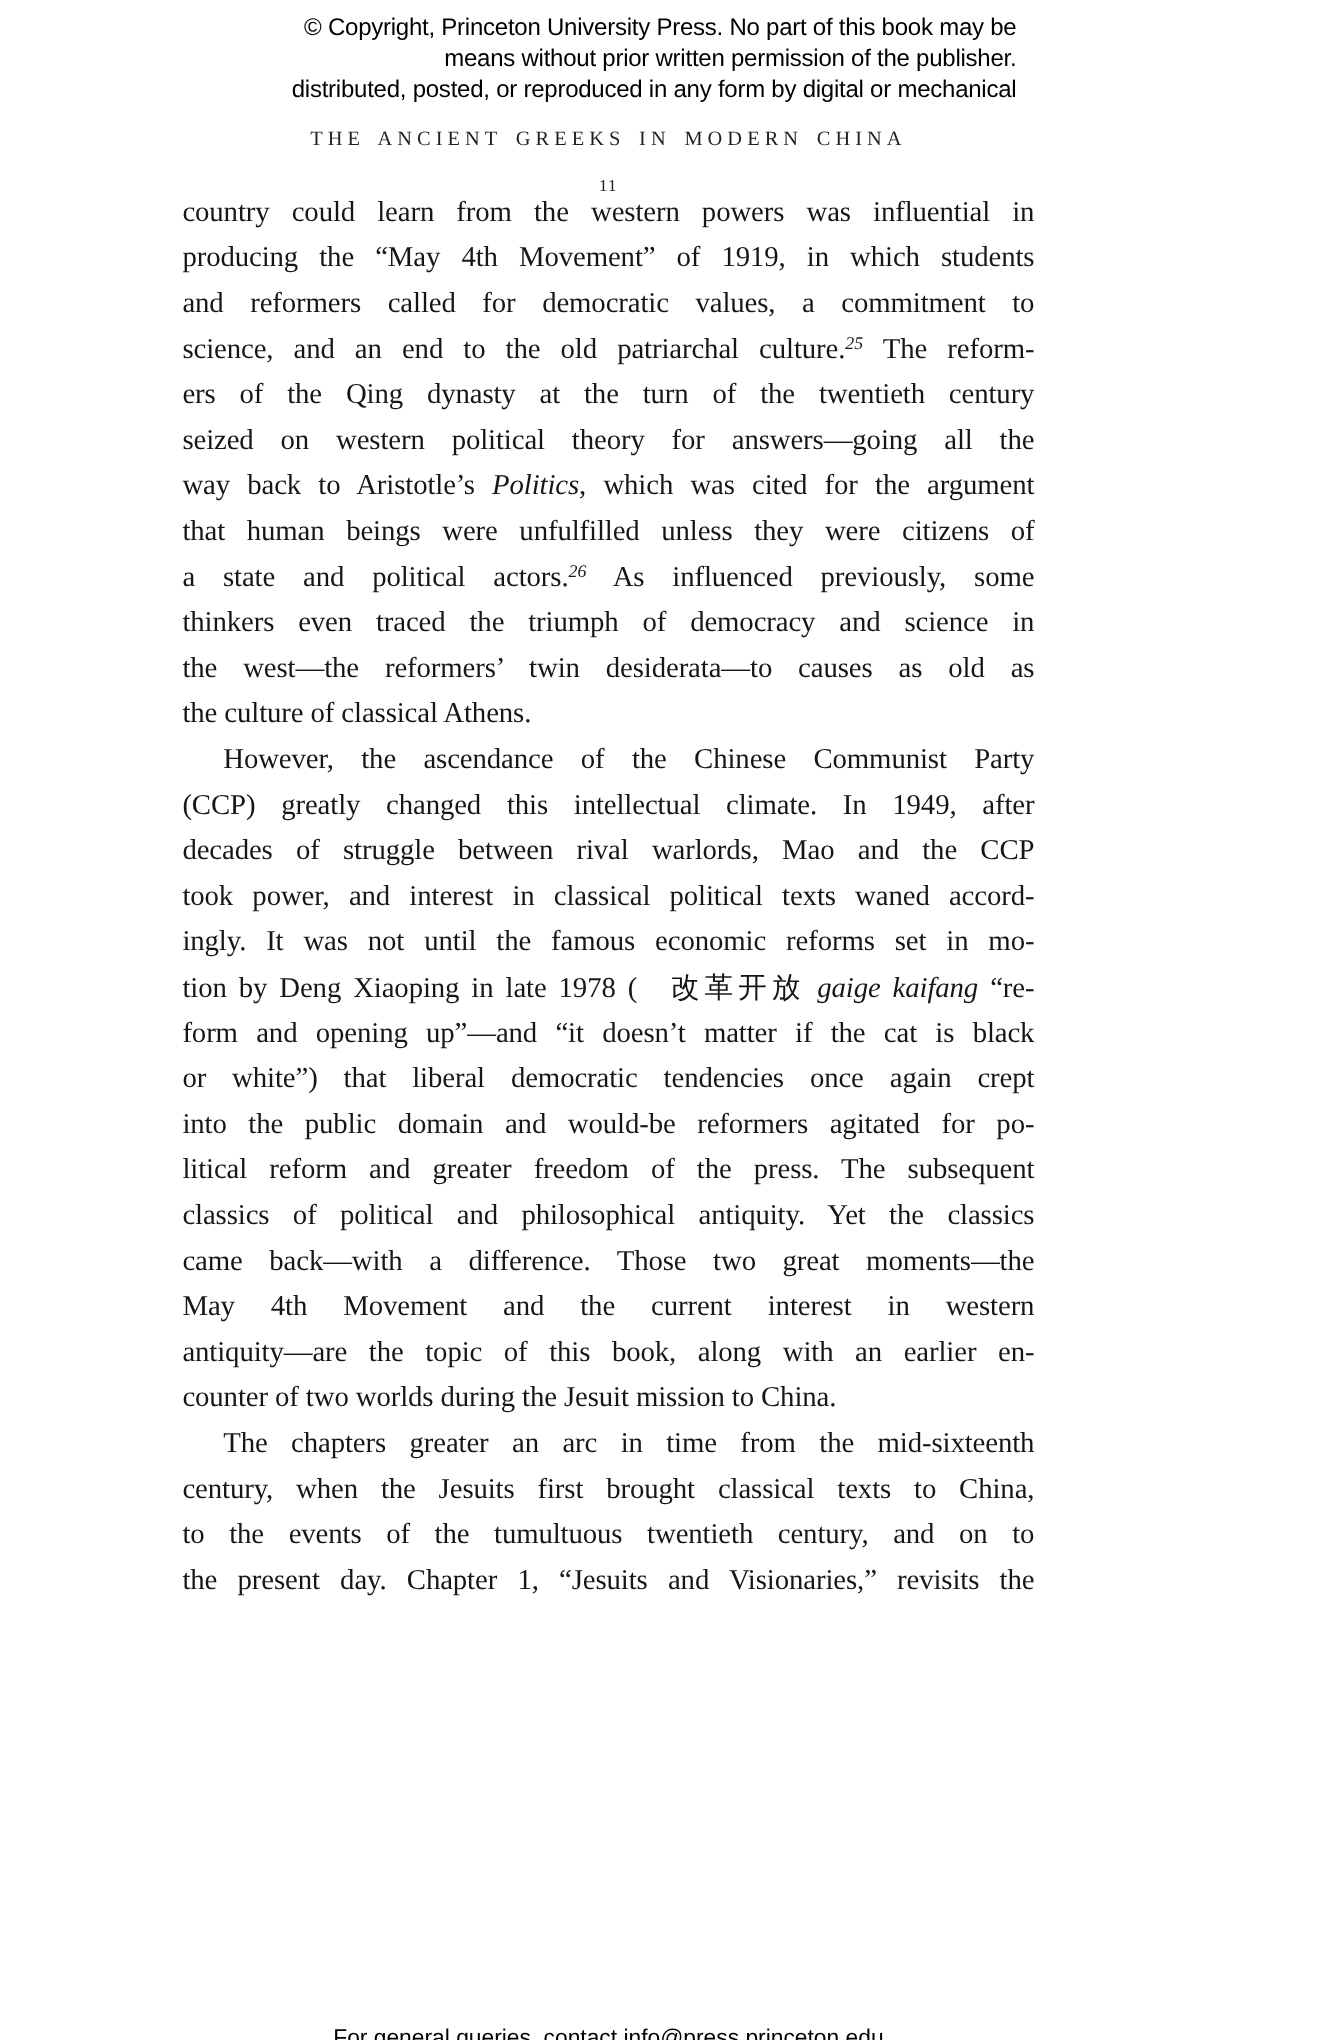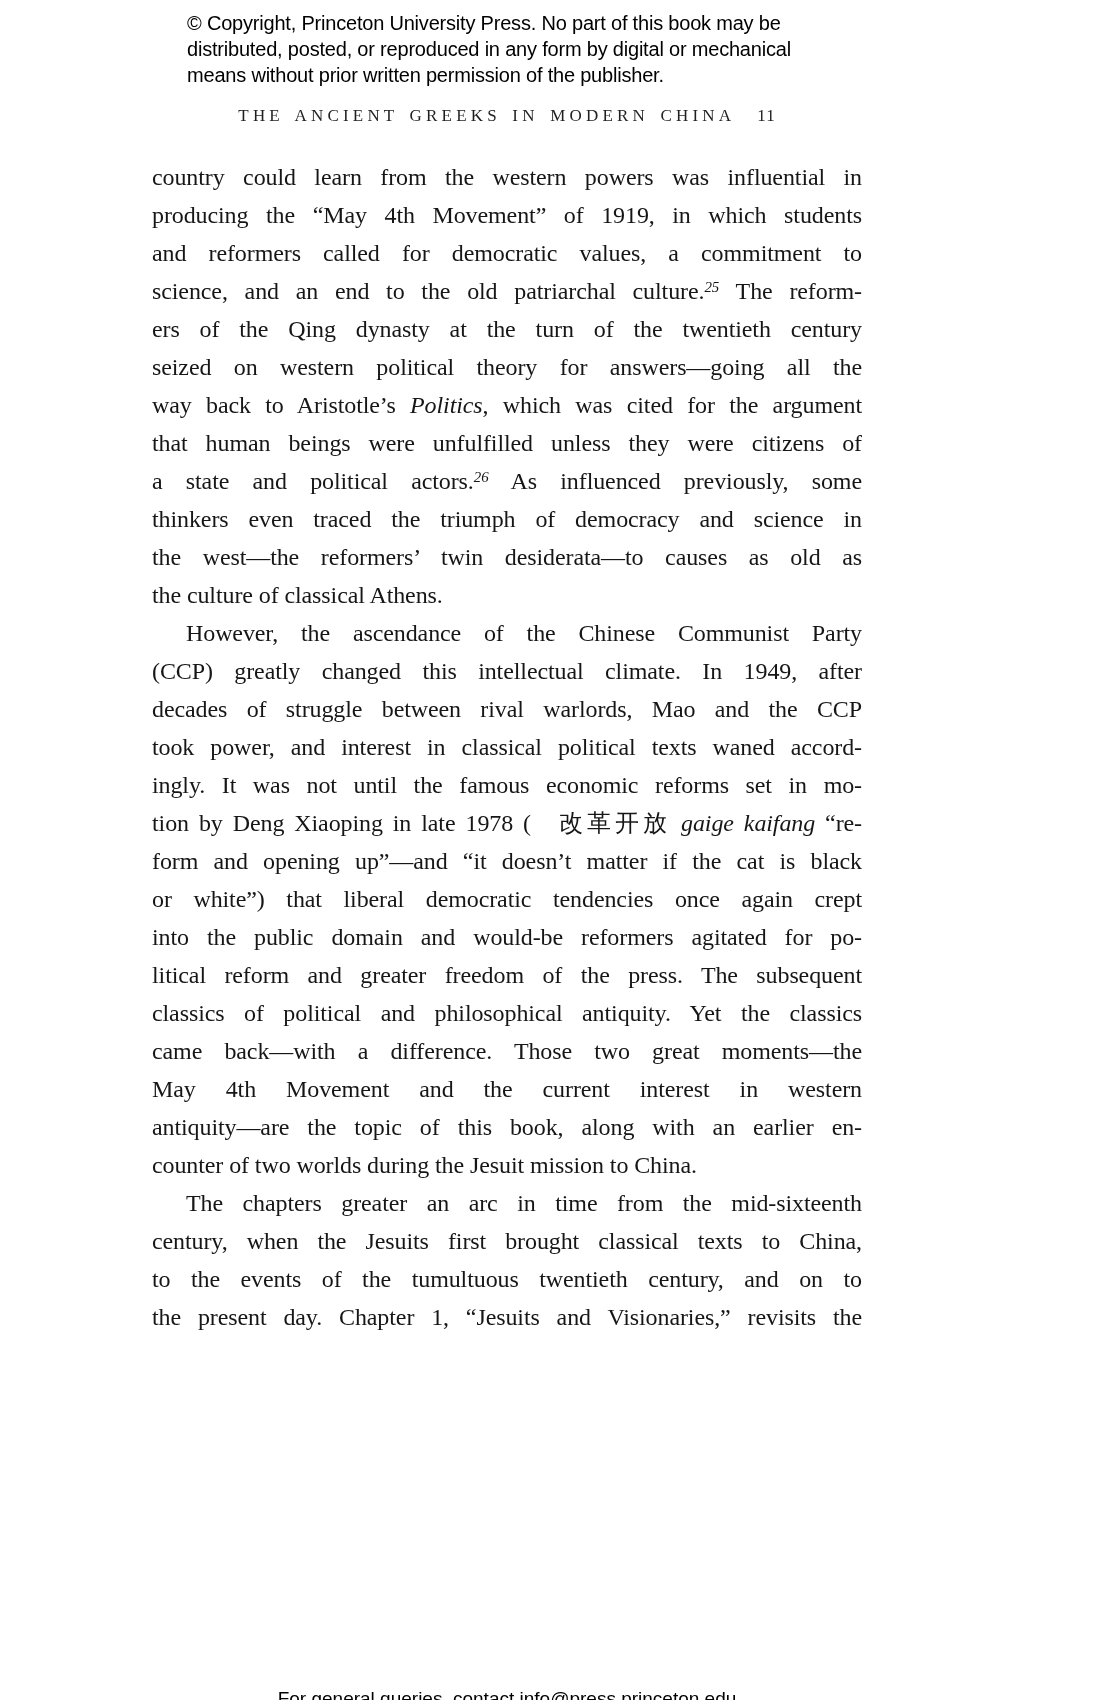--- a/index.html
+++ b/index.html
@@ -15,42 +15,43 @@
   .copyright {
     position: absolute;
     left: 187px;
     top: 10px;
     width: 660px;
     font-family: "Liberation Sans", sans-serif;
     font-size: 20px;
     line-height: 26px;
     letter-spacing: -0.2px;
     color: #000000;
-    text-align: left;
+    text-align: right;
   }
   .running-head {
     position: absolute;
     left: 0;
     top: 106px;
     width: 1014px;
     display: flex;
     justify-content: center;
     align-items: center;
     gap: 22px;
     font-family: "Liberation Serif", serif;
     color: #1f1f1f;
+    flex-direction: column;
   }
   .running-head .title {
     font-size: 17px;
     letter-spacing: 4.2px;
     word-spacing: 3px;
     white-space: nowrap;
   }
   .running-head .pagenum {
-    font-size: 17px;
+    font-size: 14px;
     letter-spacing: 1px;
   }
   .body-text {
     position: absolute;
     left: 152px;
     top: 158px;
     width: 710px;
     font-family: "Liberation Serif", serif;
     font-size: 24px;
     line-height: 38px;
@@ -90,22 +91,22 @@
     margin-top: 40px;
   }
 </style>
 </head>
 <body>
 
 <div class="page">
 
   <div class="copyright">
     <div>© Copyright, Princeton University Press. No part of this book may be</div>
+    <div>means without prior written permission of the publisher.</div>
     <div>distributed, posted, or reproduced in any form by digital or mechanical</div>
-    <div>means without prior written permission of the publisher.</div>
   </div>
 
   <div class="running-head">
     <span class="title">THE ANCIENT GREEKS IN MODERN CHINA</span>
     <span class="pagenum">11</span>
   </div>
 
   <div class="body-text">
       <div>
         <div class="line"><span>country could learn from the western powers was influential in</span></div>

